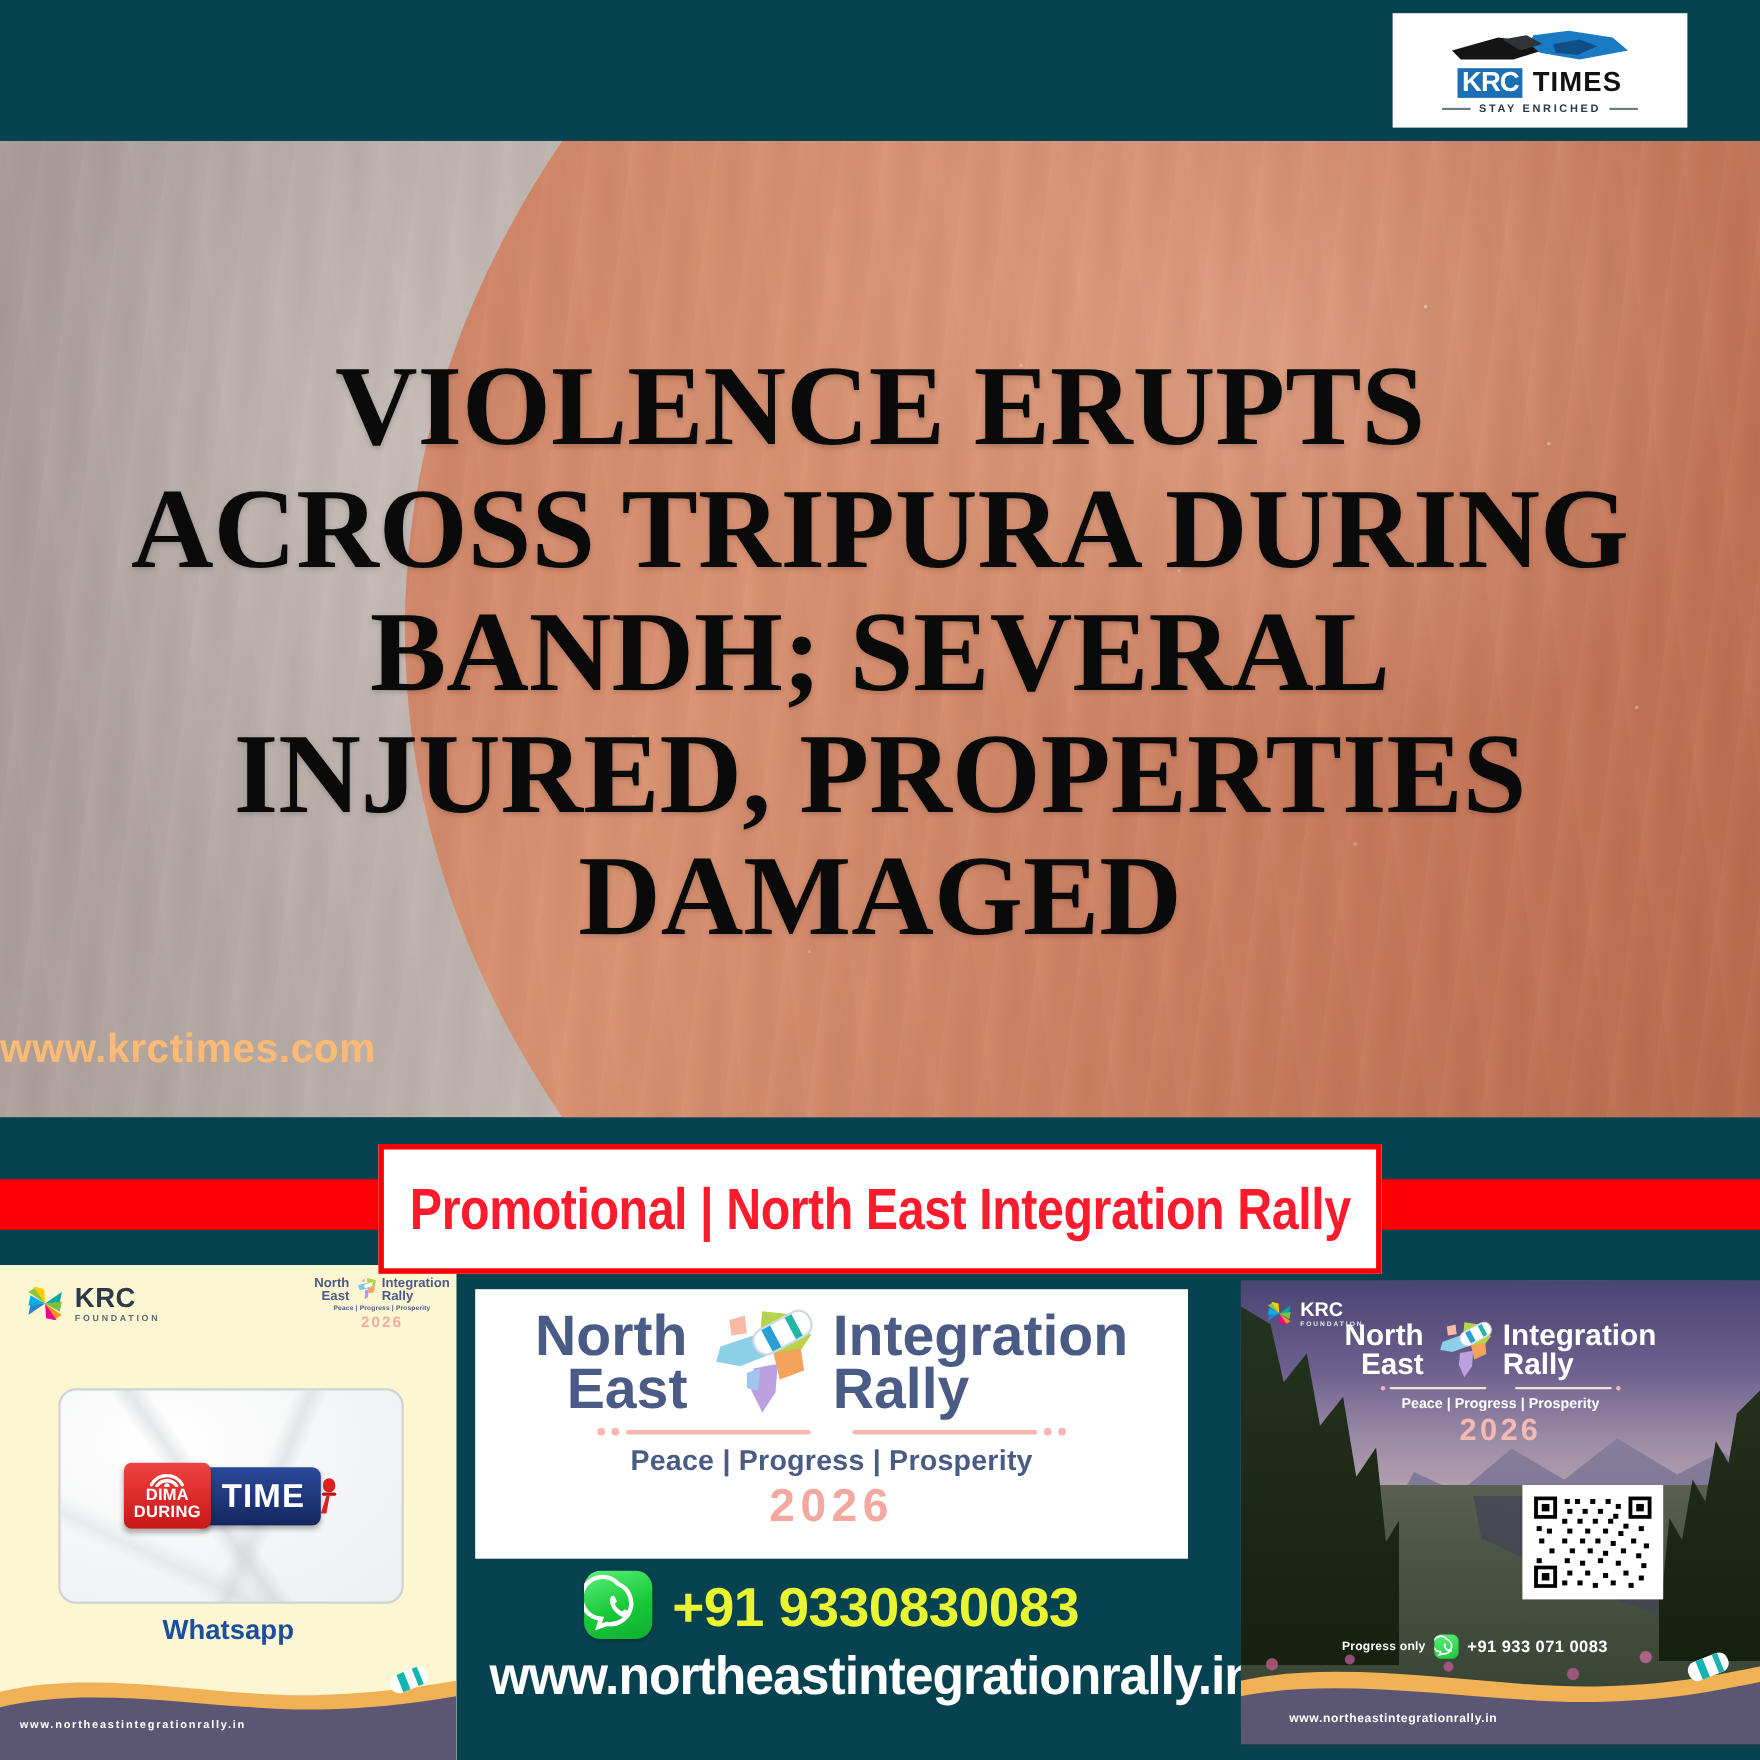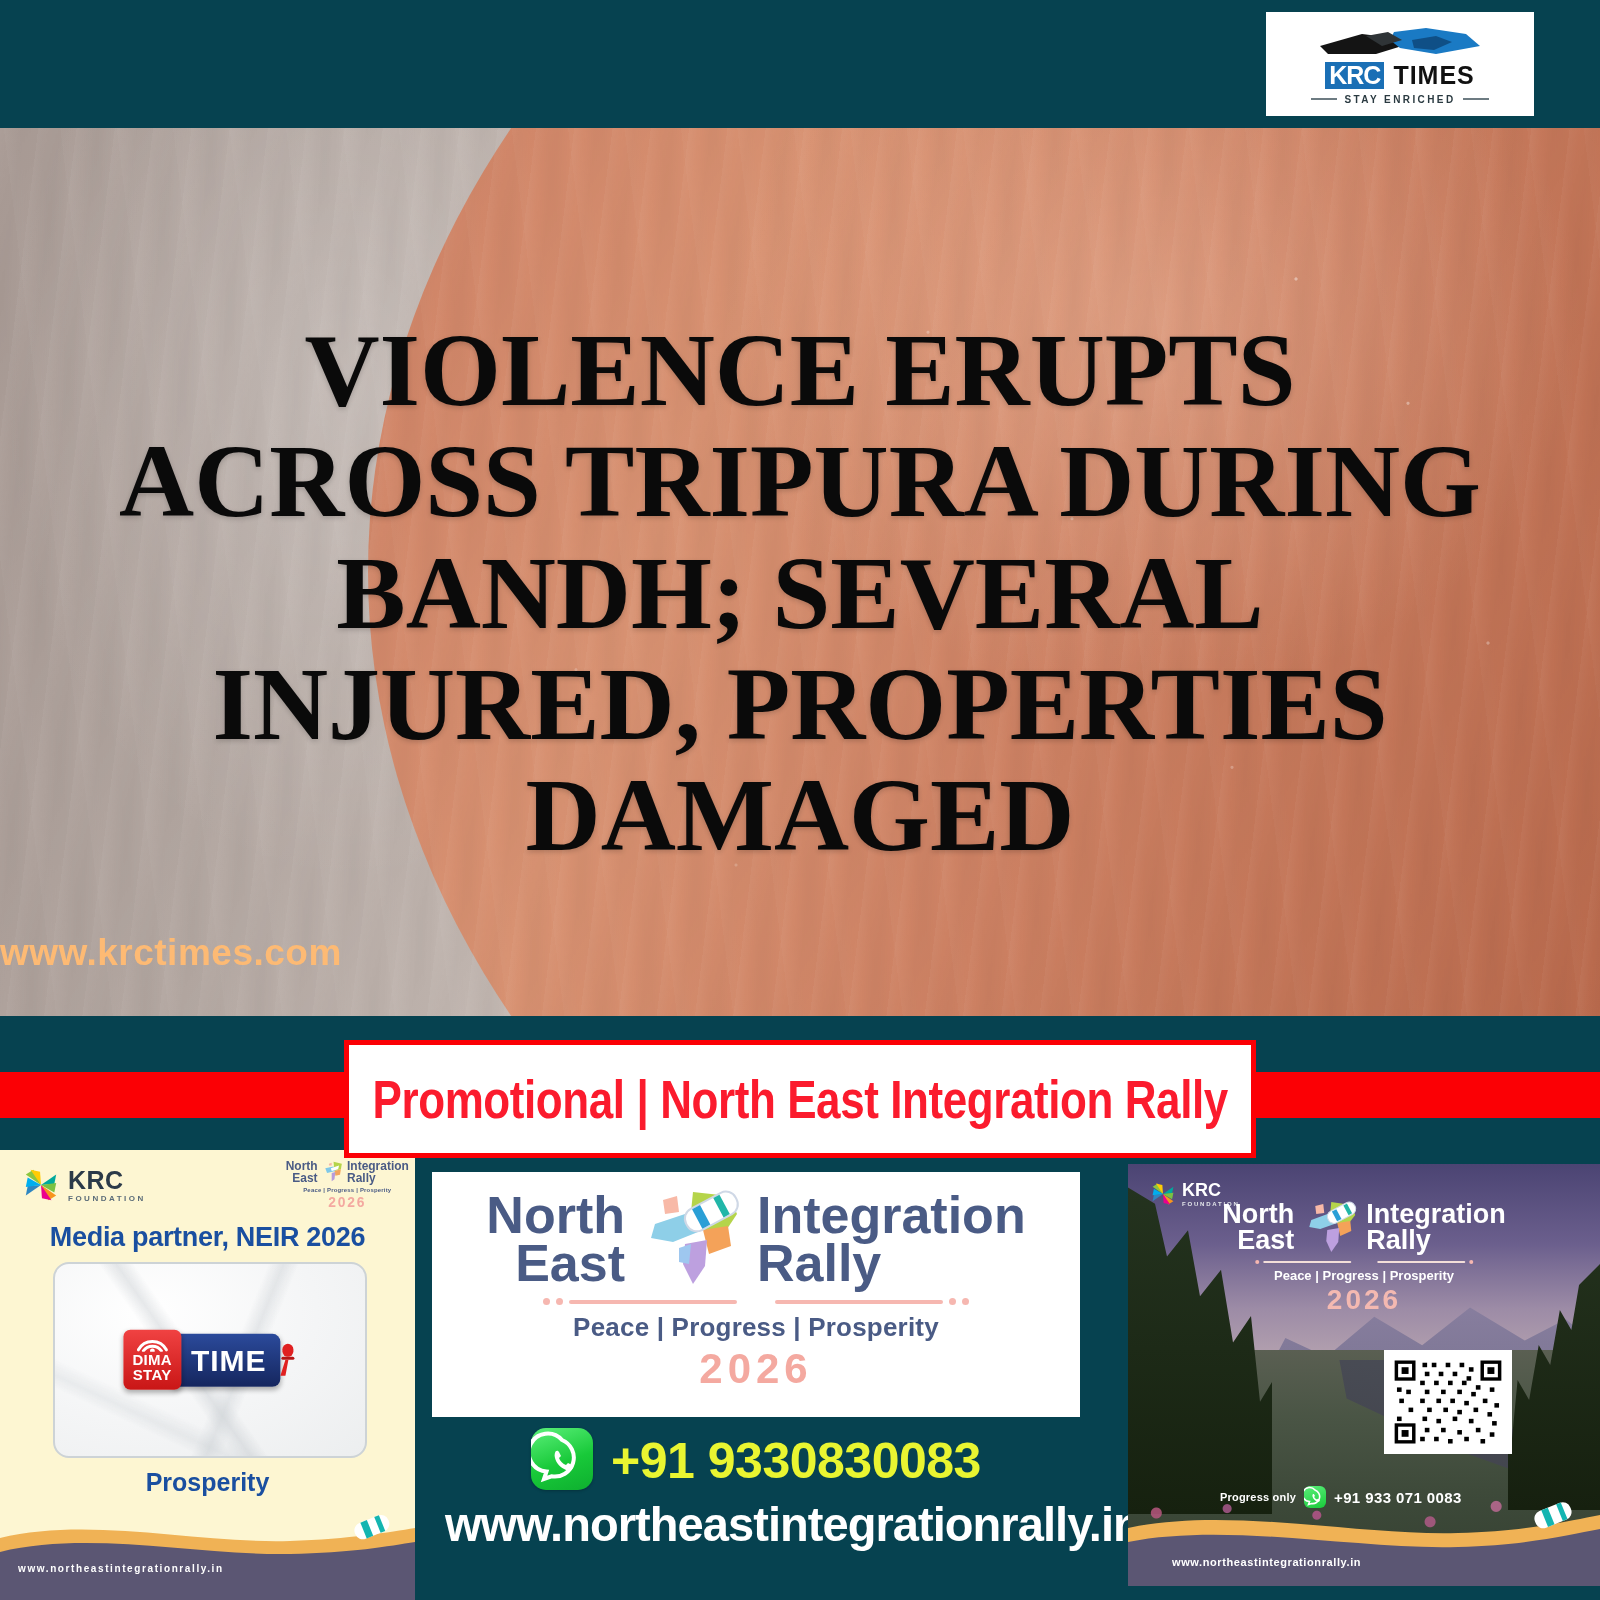--- a/index.html
+++ b/index.html
@@ -279,50 +279,49 @@
             <span class="nm-r">
               <span style="display:block">Integration</span>
               <span style="display:block">Rally</span>
             </span>
           </div>
           <div class="nm-sub">Peace | Progress | Prosperity</div>
           <div class="nm-year">2026</div>
         </div>
       </div>
 
-      <div class="cl-title">Media partner, NEIR 2026</div>
 
       <div class="cl-frame">
         <div class="marble"></div>
         <div class="dh-logo">
           <div class="dh-red">
             <div class="dh-wifi">
               <svg viewBox="0 0 34 15" width="34" height="15" aria-hidden="true">
                 <path d="M3 13 A16 16 0 0 1 31 13" stroke="#fff" stroke-width="3" fill="none" stroke-linecap="round"></path>
                 <path d="M8 14 A11 11 0 0 1 26 14" stroke="#fff" stroke-width="3" fill="none" stroke-linecap="round"></path>
                 <circle cx="17" cy="14" r="2.4" fill="#fff"></circle>
               </svg>
             </div>
             <div class="t1">DIMA</div>
-            <div class="t2">STAY</div>
+            <div class="t2">DURING</div>
           </div>
           <div class="dh-blue">
             <div class="t3">TIME</div>
           </div>
           <div class="dh-mic">
             <svg viewBox="0 0 20 34" width="20" height="34" aria-hidden="true">
               <rect x="6" y="1" width="11" height="13" rx="5.5" fill="#e02020"></rect>
               <rect x="5" y="14" width="13" height="3" rx="1.5" fill="#b51515"></rect>
               <path d="M12 17 L9 33 L4 33 L9 17 Z" fill="#e02020"></path>
             </svg>
           </div>
         </div>
       </div>
 
-      <div class="cl-sub">Prosperity</div>
+      <div class="cl-sub">Whatsapp</div>
 
       <div class="cl-wave">
         <svg viewBox="0 0 415 92" width="415" height="92" preserveAspectRatio="none" aria-hidden="true">
           <path d="M0 40 C 90 18, 200 44, 290 42 C 350 41, 390 34, 415 30 L415 92 L0 92 Z" fill="#5b5673"></path>
           <path d="M0 30 C 90 8, 200 36, 290 33 C 350 31, 390 24, 415 20 L415 34 C 390 38, 350 45, 290 46 C 200 48, 90 22, 0 44 Z" fill="#f0b255"></path>
           <g transform="translate(352,18) rotate(-22)">
             <rect x="0" y="0" width="36" height="17" rx="8" fill="#ffffff"></rect>
             <rect x="9" y="0" width="7" height="17" fill="#13b5b1"></rect>
             <rect x="24" y="0" width="5" height="17" fill="#13b5b1"></rect>
           </g>

